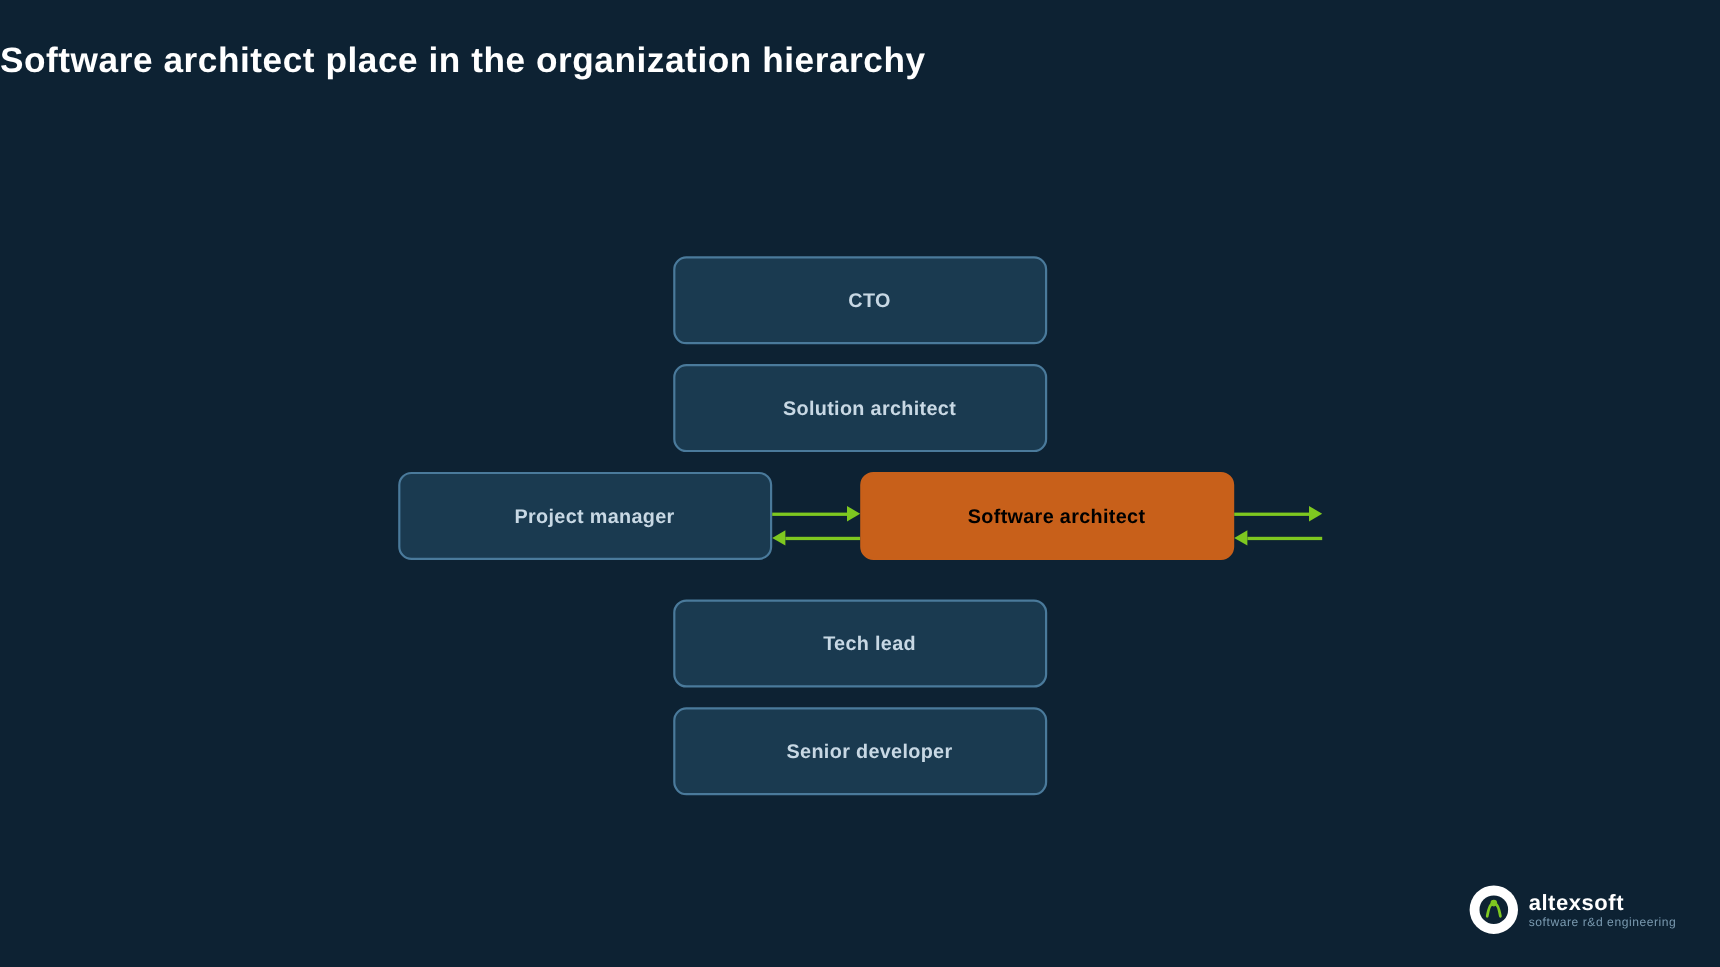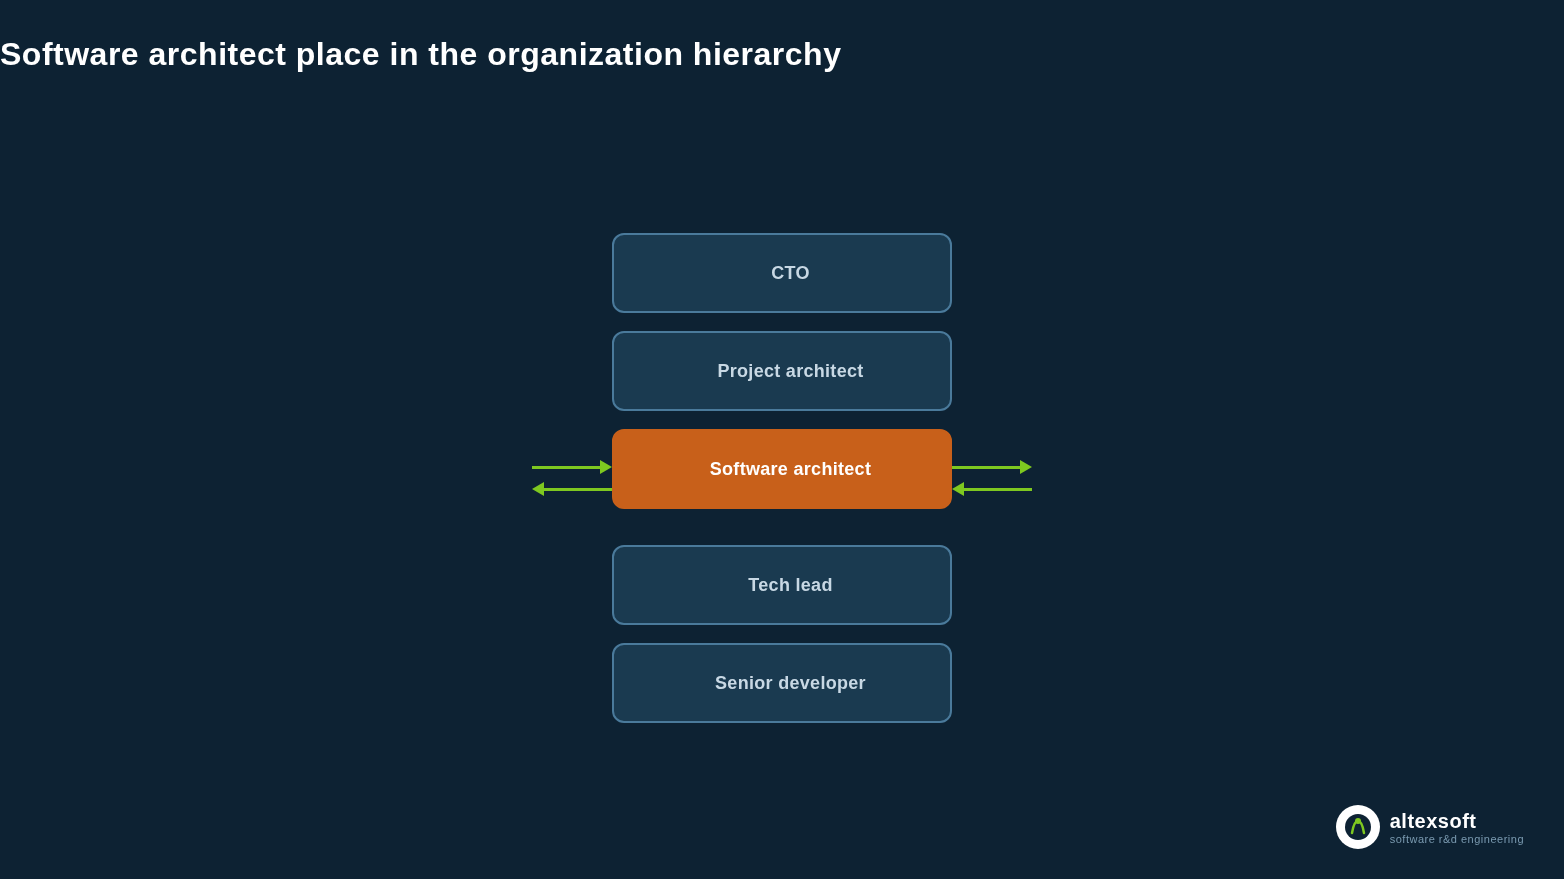--- a/index.html
+++ b/index.html
@@ -54,21 +54,21 @@
       font-size: 18px;
       font-weight: 600;
       letter-spacing: 0.3px;
       margin-bottom: 18px;
       padding-left: 17px;
     }
 
     .node.highlight {
       background-color: #c8601a;
       border-color: #c8601a;
-      color: #ffffff;
+      color: #000000;
     }
 
     .node.side {
       width: 340px;
       height: 80px;
       border-radius: 12px;
       border: 2px solid #4a7a9b;
       background-color: #1a3a50;
       display: flex;
       align-items: center;
@@ -178,24 +178,25 @@
 <body>
 
 <h1 class="page-title">Software architect place in the organization hierarchy</h1>
 
 <div class="diagram-container">
   <div class="diagram-inner">
 
     <div class="node">CTO</div>
 
 
-    <div class="node">Project architect</div>
+    <div class="node">Solution architect</div>
 
     <div class="middle-row">
 
+      <div class="node side">Project manager</div>
 
       <div class="arrow-container">
 
         <div class="arrow arrow-right">
           <div class="arrow-line"></div>
           <div class="arrow-head-right"></div>
         </div>
 
         <div class="arrow arrow-left">
           <div class="arrow-head-left"></div>

